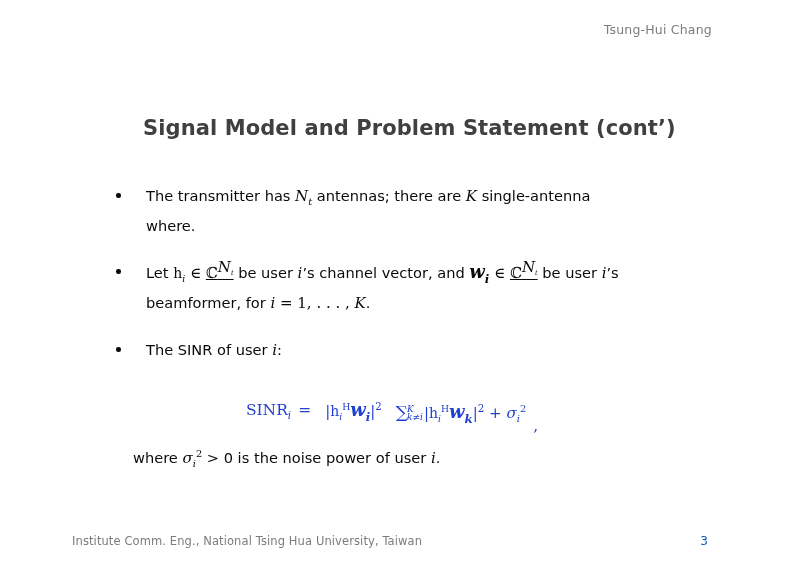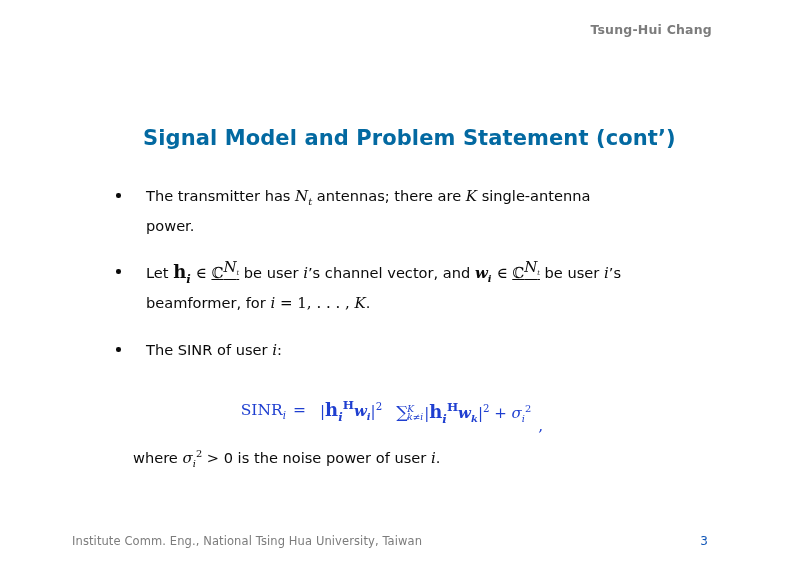--- a/index.html
+++ b/index.html
@@ -19,32 +19,31 @@
   
   .slide-header {
     position: absolute;
     top: 22px;
     right: 88px;
     font-family: "DejaVu Sans", sans-serif;
     font-size: 12.5px;
     color: #7c7c7c;
     letter-spacing: 0.2px;
     white-space: nowrap;
-    font-weight: bold;
   }
 
   
   .slide-title {
     position: absolute;
-    top: 126px;
+    top: 116px;
     left: 143px;
     font-family: "DejaVu Sans", sans-serif;
     font-size: 21px;
     font-weight: bold;
-    color: #0369a1;
+    color: #404040;
     letter-spacing: 0.1px;
     white-space: nowrap;
   }
 
   
   .slide-body {
     position: absolute;
     top: 181px;
     left: 112px;
     width: 600px;
@@ -77,29 +76,29 @@
     font-style: italic;
     font-size: 15px;
   }
   .mi-up {
     font-family: "DejaVu Serif", serif;
     font-style: normal;
     font-size: 15px;
   }
   .mbf {
     font-family: "DejaVu Serif", serif;
+    font-weight: normal;
+    font-style: normal;
+    font-size: 14px;
+  }
+  .mbfit {
+    font-family: "DejaVu Serif", serif;
     font-weight: bold;
-    font-style: normal;
+    font-style: italic;
     font-size: 18px;
-  }
-  .mbfit {
-    font-family: "DejaVu Serif", serif;
-    font-weight: bold;
-    font-style: italic;
-    font-size: 15px;
   }
   .bb {
     font-family: "DejaVu Serif", serif;
     font-style: normal;
     font-size: 15px;
     text-decoration: underline;
   }
   sub.m, sup.m {
     font-family: "DejaVu Serif", serif;
     font-style: italic;
@@ -219,21 +218,21 @@
 
 <div class="slide-title">Signal Model and Problem Statement (cont’)</div>
 
 <div class="slide-body">
 
   <div class="bullet-item">
     <span class="bullet-dot"></span>
     <span class="bullet-text">
       <span>The transmitter has </span><span class="mi"><span>N</span><sub class="m">t</sub></span><span> antennas; there are </span><span class="mi">K</span><span> single-antenna</span>
     </span>
-    <span class="bullet-text">power.</span>
+    <span class="bullet-text">where.</span>
   </div>
 
   <div class="bullet-item">
     <span class="bullet-dot"></span>
     <span class="bullet-text">
       <span>Let </span><span class="mbf"><span>h</span><sub class="m">i</sub></span><span class="mi-up"> ∈ </span><span class="bb"><span>ℂ</span><sup class="mup"><span class="mi">N</span><sub class="m">t</sub></sup></span><span> be user </span><span class="mi">i</span><span>’s channel vector, and </span><span class="mbfit"><span>w</span><sub class="m">i</sub></span><span class="mi-up"> ∈ </span><span class="bb"><span>ℂ</span><sup class="mup"><span class="mi">N</span><sub class="m">t</sub></sup></span><span> be user </span><span class="mi">i</span><span>’s</span>
     </span>
     <span class="bullet-text">
       <span>beamformer, for </span><span class="mi">i</span><span class="mi-up"> = 1, . . . , </span><span class="mi">K</span><span>.</span>
     </span>

